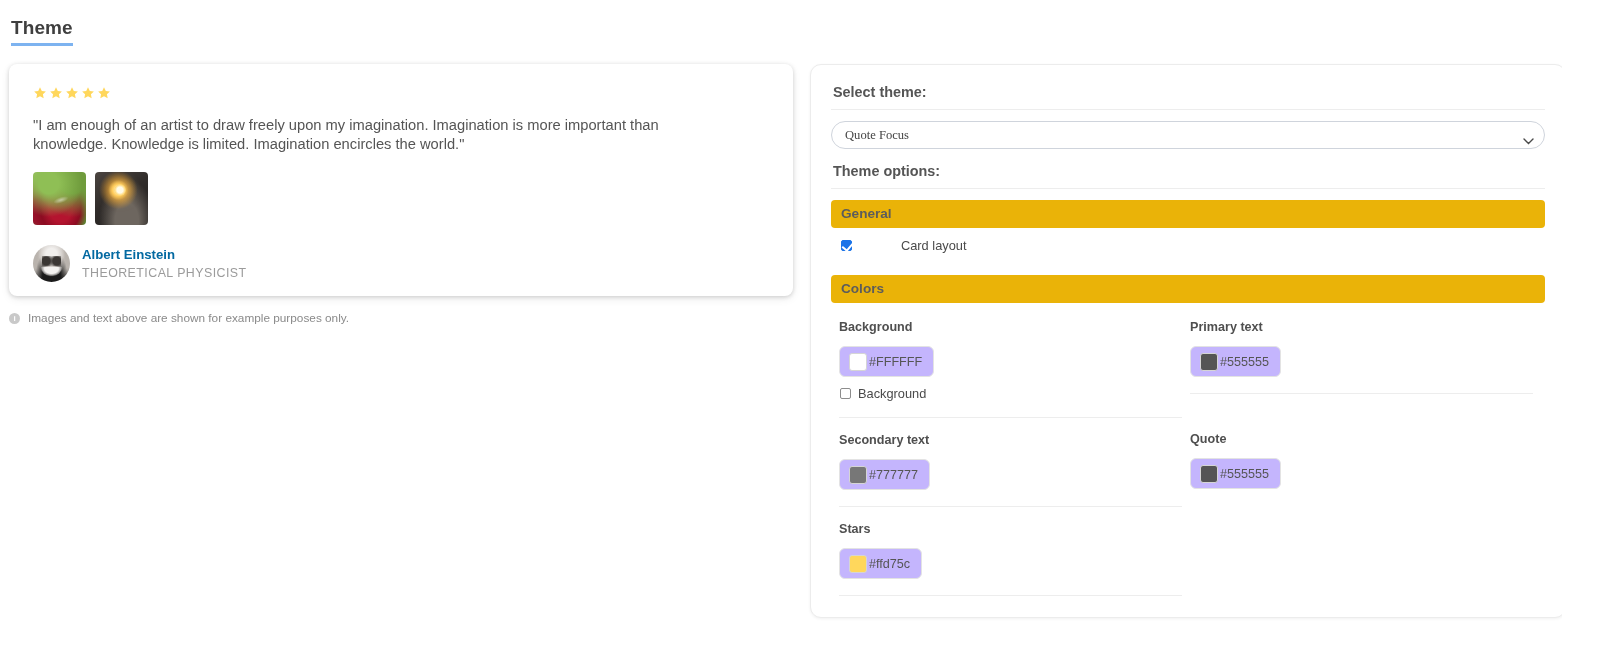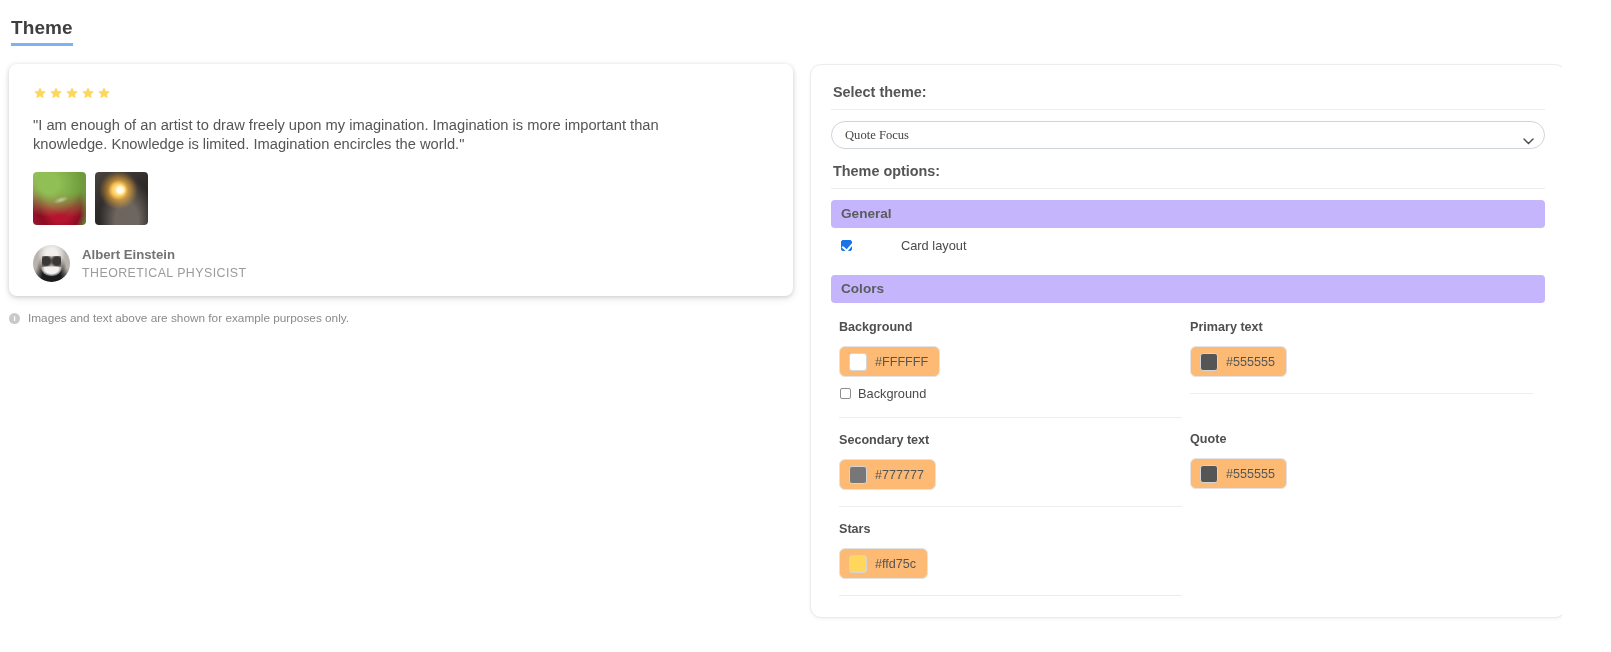--- a/index.html
+++ b/index.html
@@ -107,21 +107,21 @@
       radial-gradient(circle at 78% 50%, #3b3734 0 26%, rgba(59,55,52,0) 48%);
   }
   .avatar::after {
     content:"";
     position:absolute; left:8px; top:22px;
     width:21px; height:9px; border-radius: 0 0 10px 10px;
     background: radial-gradient(ellipse at 50% 20%, #f4f2f0 0 46%, rgba(244,242,240,0) 78%);
   }
   .author-meta { margin-left: 12px; }
   .author-name {
-    font-size: 13.2px; font-weight: bold; color: #737373; line-height: 1.3;
+    font-size: 13.2px; font-weight: bold; color: #0369a1; line-height: 1.3;
   }
   .author-title {
     font-size: 12.4px; color: #9b9b9b; letter-spacing: .45px; margin-top: 3px;
   }
 
   .note {
     position: absolute; left: 9px; top: 311px;
     display: flex; align-items: center; gap: 8px;
   }
   .note-icon {
@@ -160,21 +160,21 @@
     padding: 0 26px 0 13px;
     -webkit-appearance: none; appearance: none;
     outline: none;
   }
   .select-chevron {
     position: absolute; right: 11px; top: 10px;
     pointer-events: none;
   }
 
   .section-head {
-    background: #c4b5fd;
+    background: #eab308;
     border-radius: 4px;
     font-size: 13.6px; font-weight: bold; color: #5c5c5c;
     padding: 6px 10px 7px 10px;
   }
 
   .checkbox-row { display: flex; align-items: center; margin: 10px 0 0 10px; gap: 42px; }
   .cb {
     -webkit-appearance: none; appearance: none;
     width: 11px; height: 11px; margin: 0;
     border: 1px solid #8d8d8d; border-radius: 2px;
@@ -196,26 +196,26 @@
     margin-top: 2px;
   }
   .color-cell { padding: 0 0 0 8px; }
   .color-cell.divider-bottom > .cell-inner { border-bottom: 1px solid #ededed; }
   .cell-inner { padding: 15px 0 16px 0; }
   .color-label {
     font-size: 12.6px; font-weight: bold; color: #4f4f4f; margin-bottom: 12px;
   }
   .swatch-btn {
     display: inline-flex; align-items: center;
-    gap: 8px;
+    gap: 2px;
     height: 31px;
     padding: 0 11px 0 9px;
     border: 1px solid #e3e3e3;
     border-radius: 6px;
-    background: #fdba74;
+    background: #c4b5fd;
     cursor: pointer;
     text-align: right;
   }
   .swatch {
     width: 18px; height: 18px; border-radius: 3px;
     border: 1px solid #d5d5d5; flex: 0 0 auto;
   }
   .swatch-text {
     font-size: 12.6px; color: #555555;
     font-family: "Liberation Sans", sans-serif;

